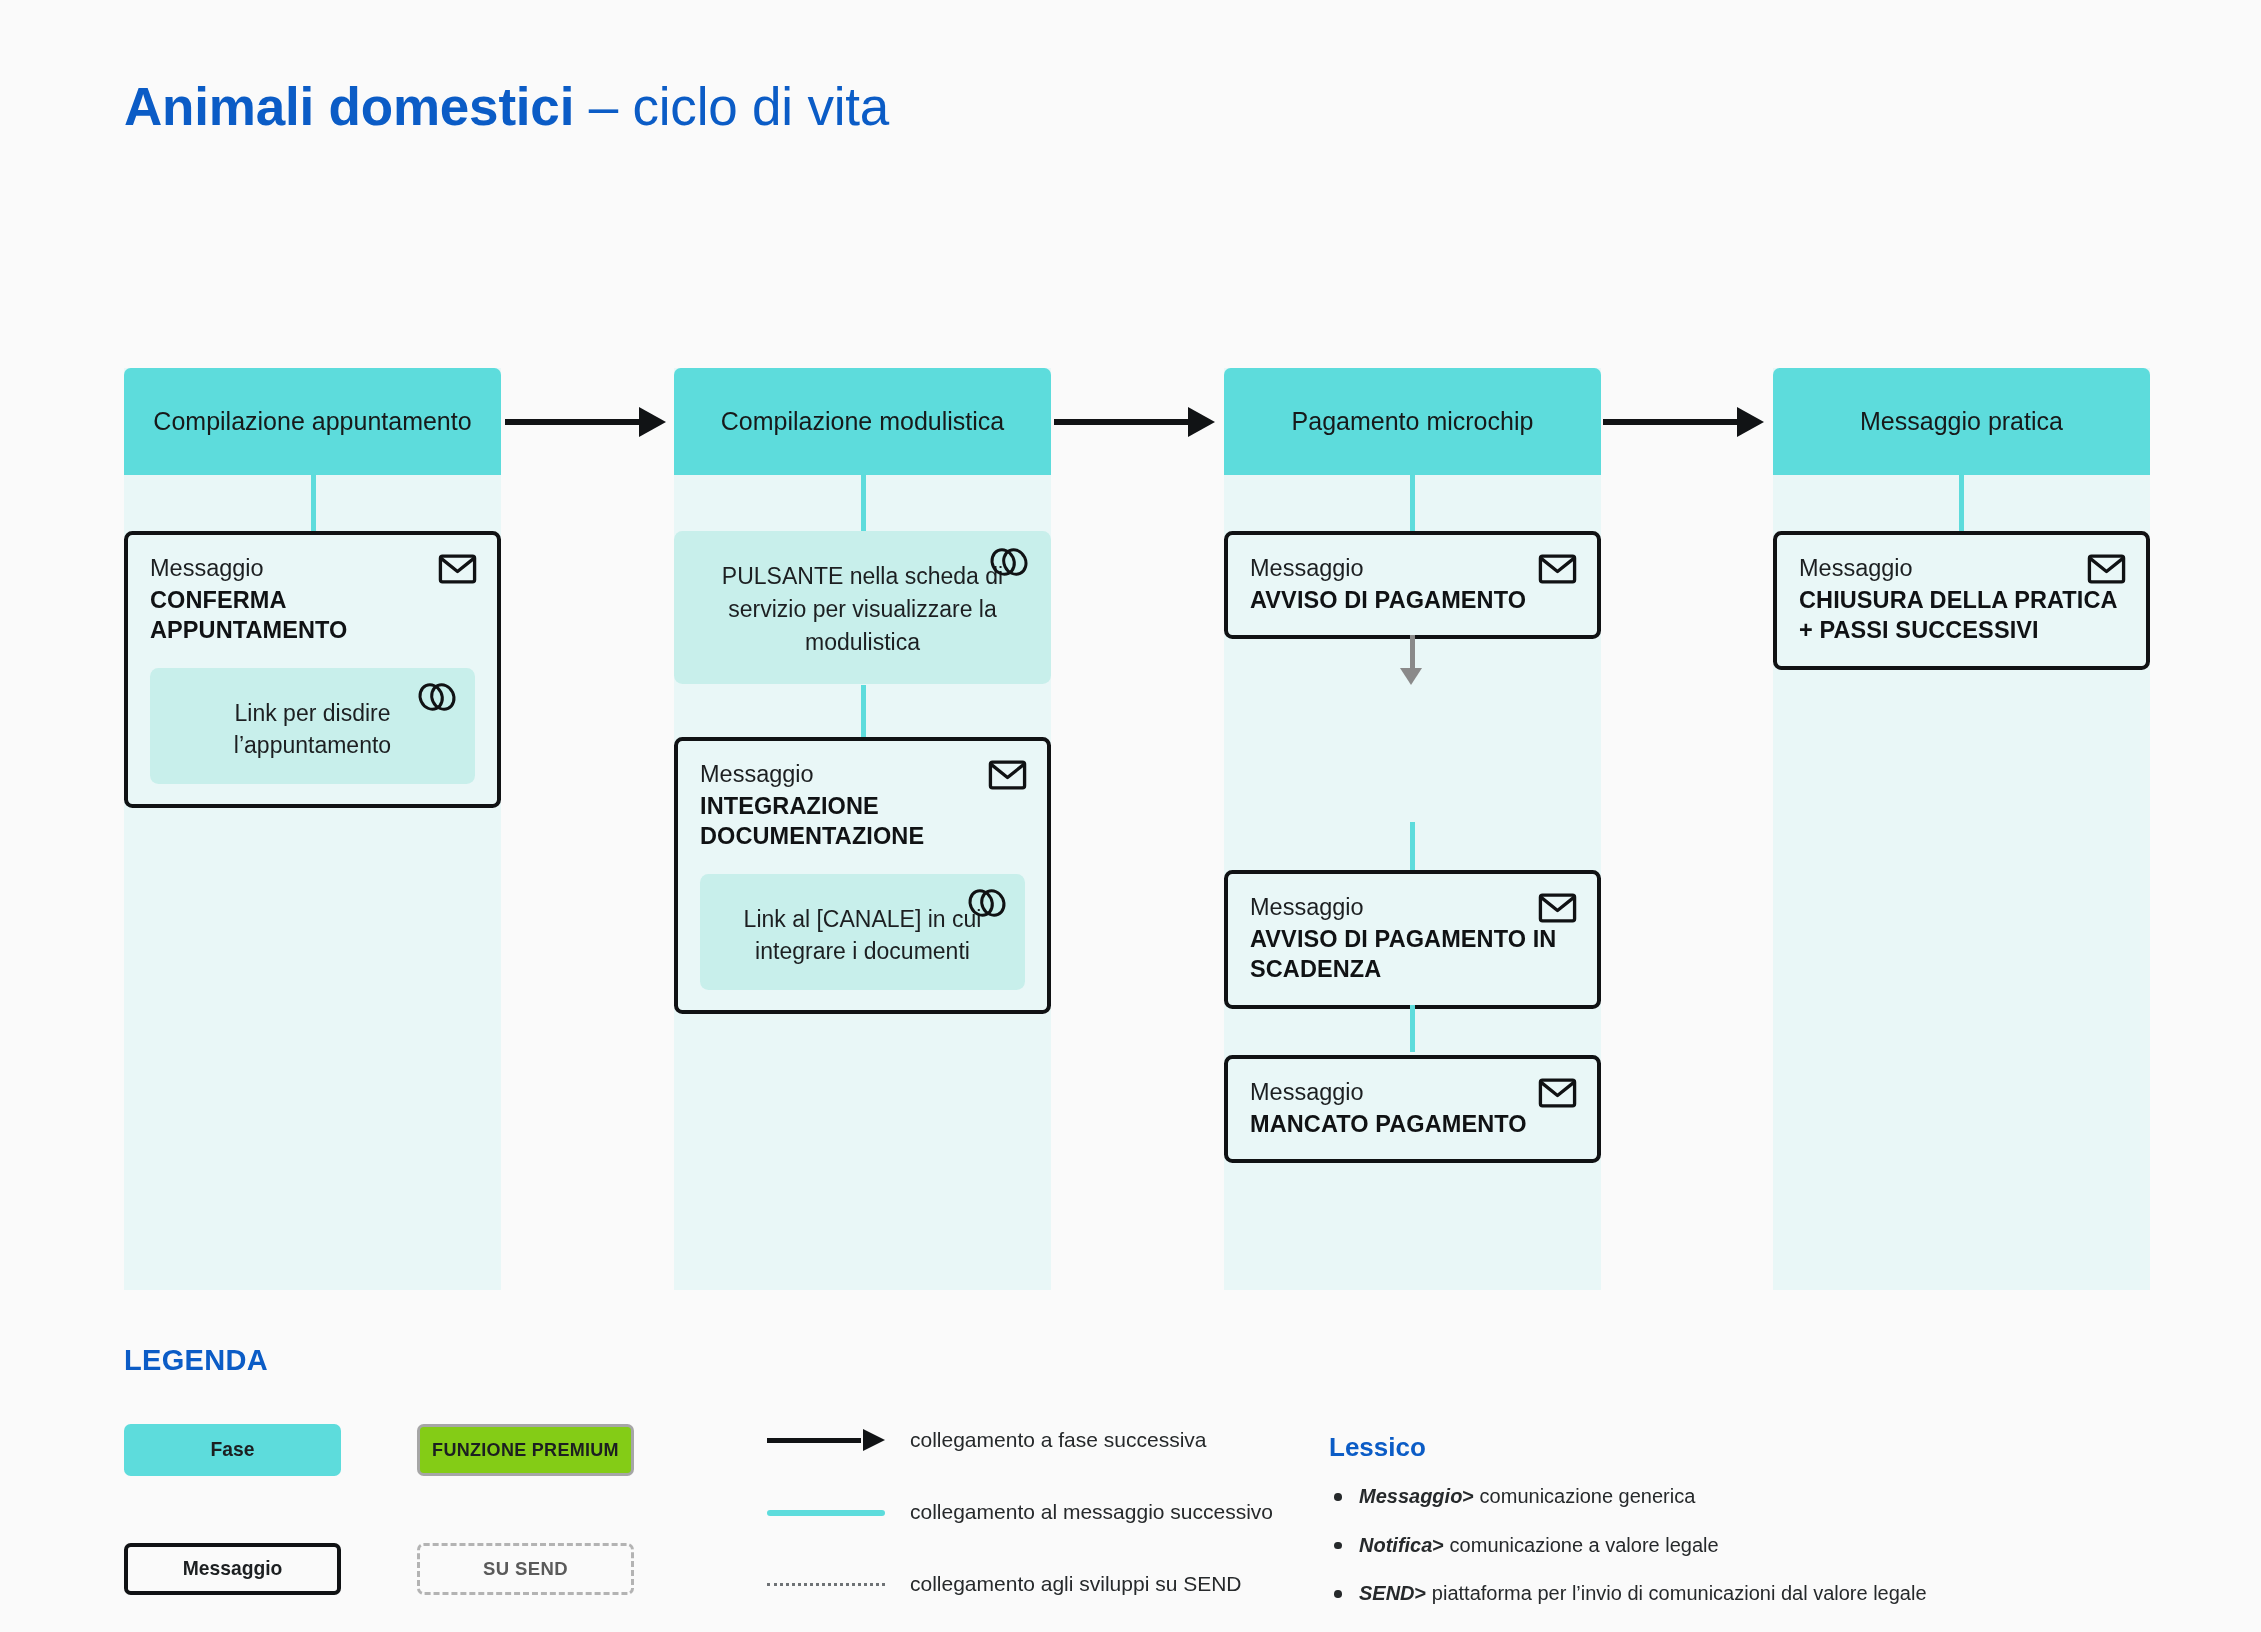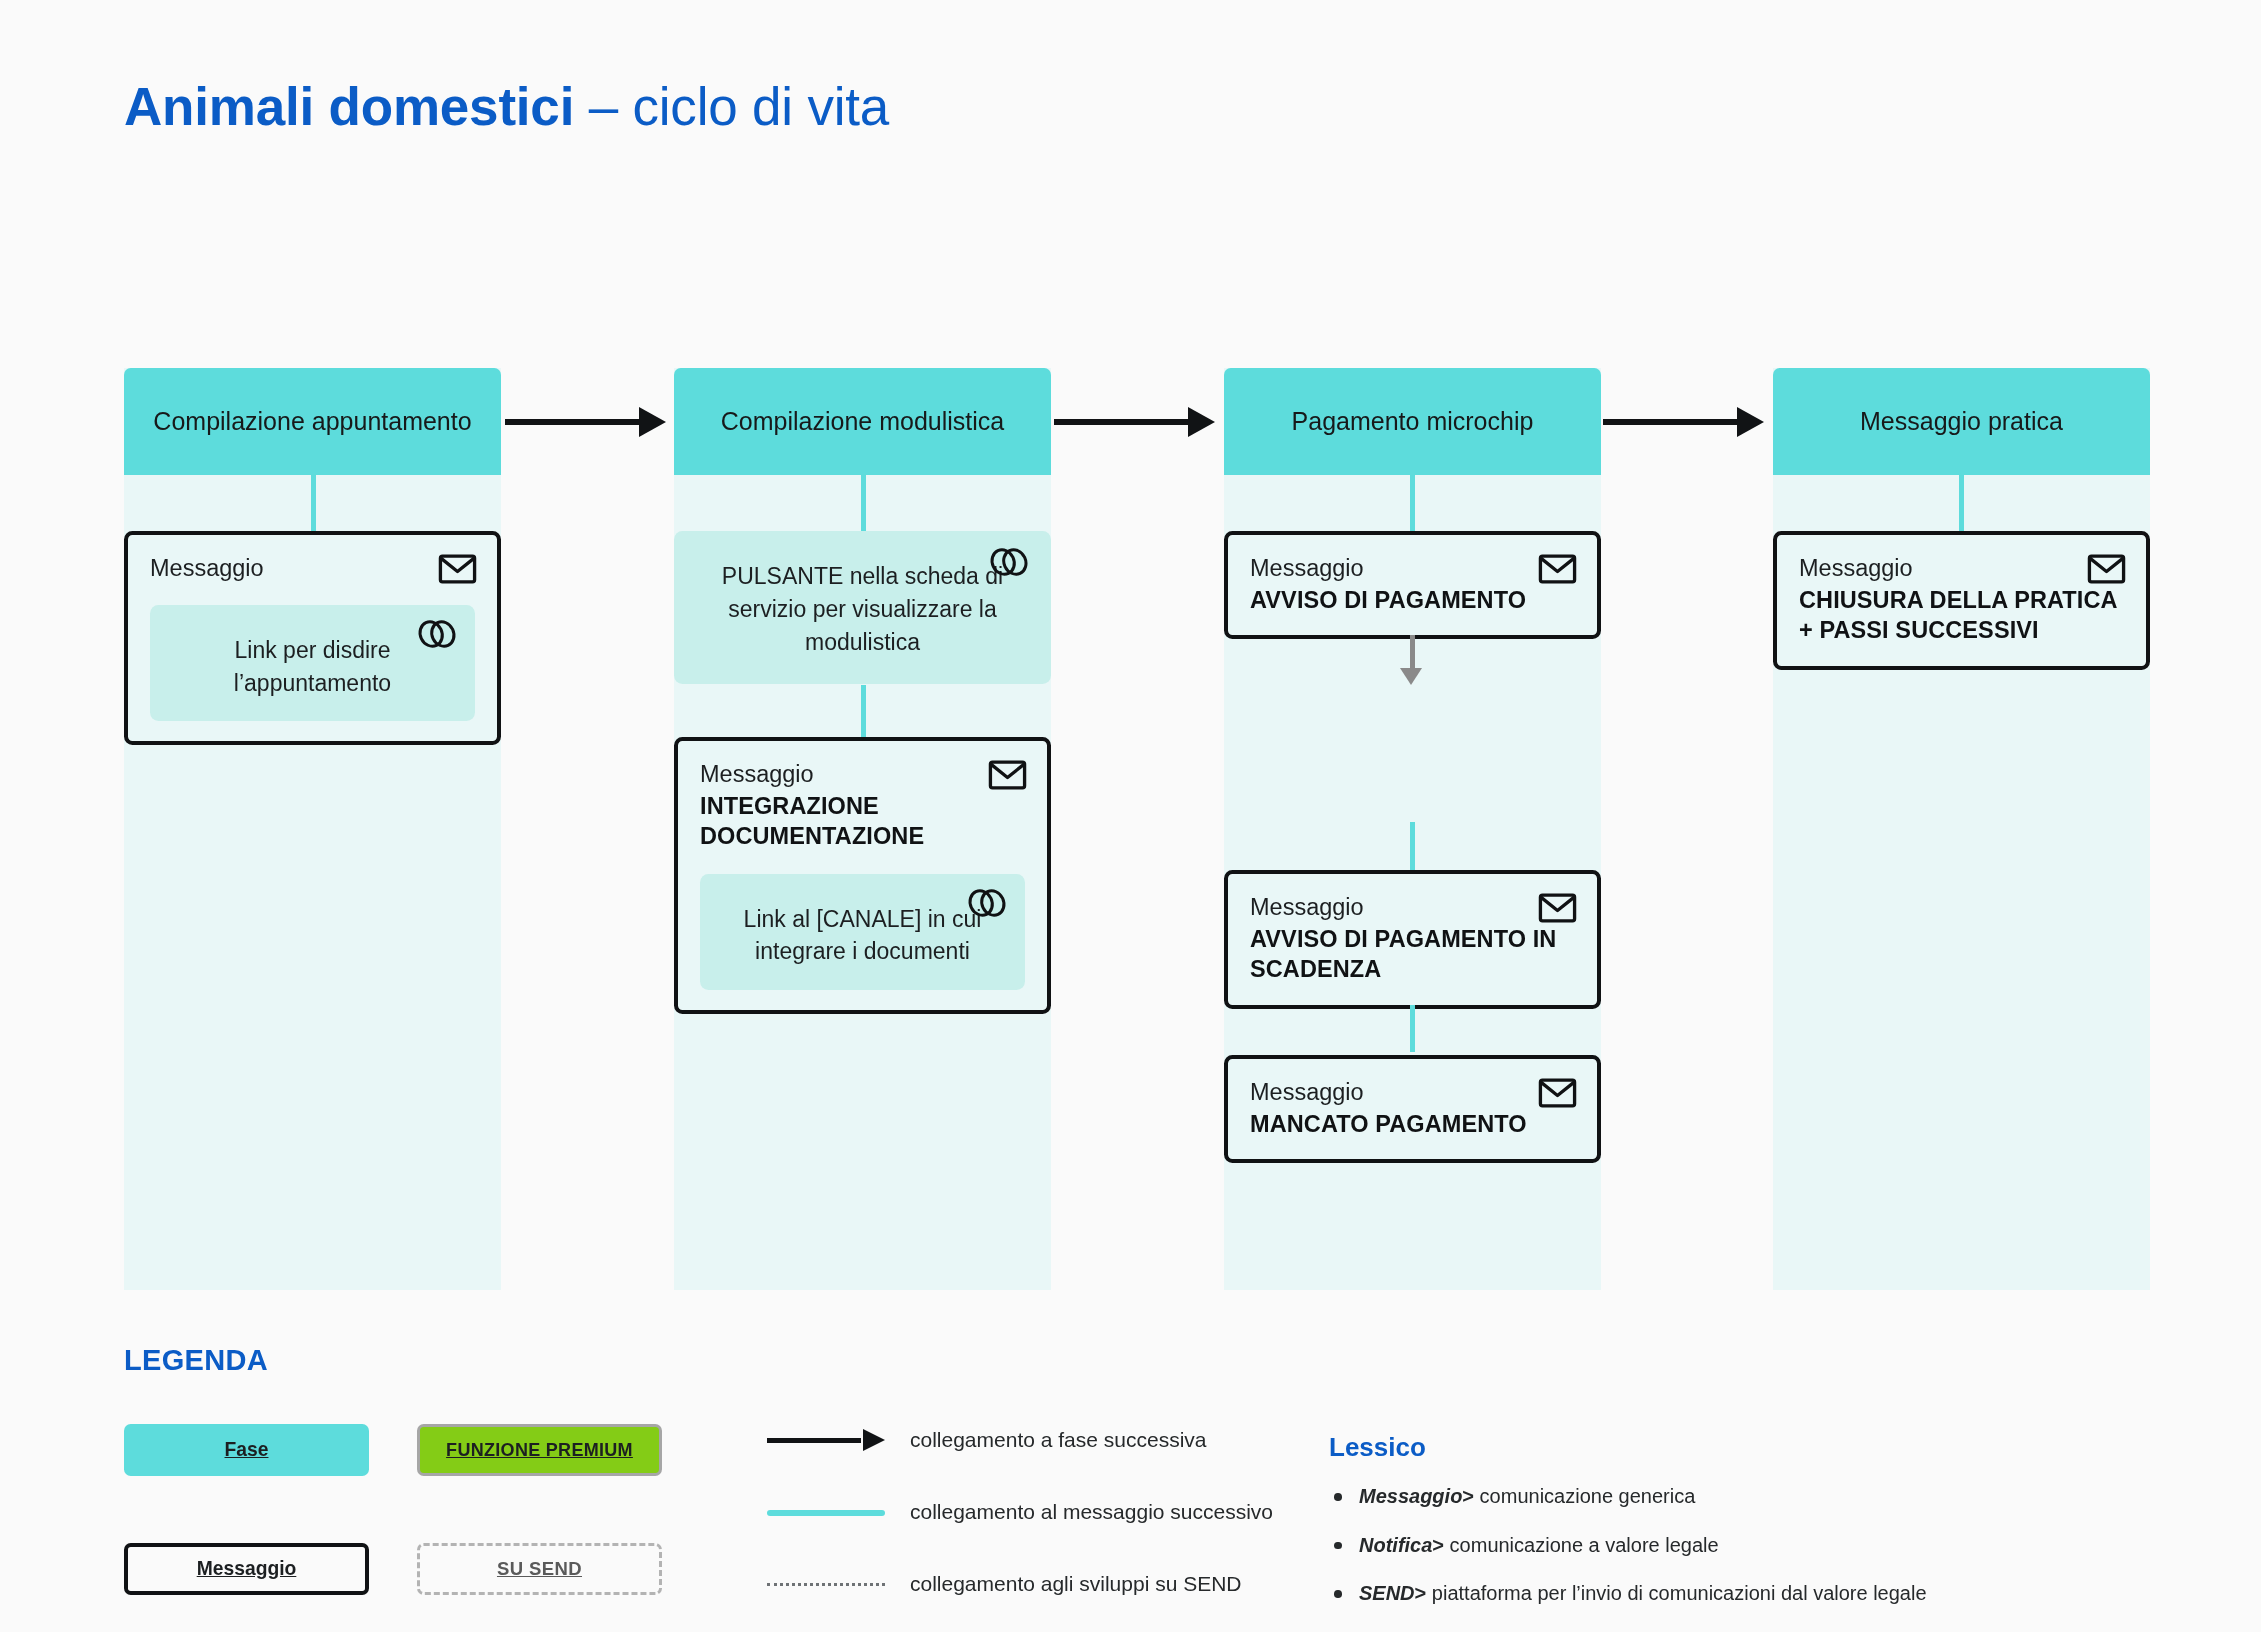--- a/index.html
+++ b/index.html
@@ -196,30 +196,29 @@
     position: absolute;
     left: 124px;
     top: 1344px;
     font-size: 29px;
     font-weight: 700;
     color: #0B5CC6;
     letter-spacing: 0.3px;
   }
   .lg-chip {
     position: absolute;
-    width: 245px;
+    width: 217px;
     height: 52px;
     display: flex;
     align-items: center;
     justify-content: center;
     font-size: 19.3px;
     font-weight: 700;
     color: #1C1F21;
     border-radius: 6.7px;
-    text-decoration: underline;
   }
   .lg-fase {
     left: 124px; top: 1424px;
     background: #5DDCDC;
   }
   .lg-messaggio {
     left: 124px; top: 1543px;
     background: #FAFAFA;
     border: 4.2px solid #101214;
   }
@@ -371,20 +370,21 @@
     </div>
 
     <div class="vconn" style="left:313px; top:475px; height:56px;"></div>
 
     <div class="msg-box" style="left:124px; top:531px;">
       <svg class="mail-icon" viewBox="0 0 46 36">
         <rect x="2.5" y="2.5" width="41" height="31" rx="2.5" fill="none" stroke="#101214" stroke-width="4"></rect>
         <polyline points="3,5 23,21 43,5" fill="none" stroke="#101214" stroke-width="4" stroke-linecap="round" stroke-linejoin="round"></polyline>
       </svg>
       <div class="msg-kind">Messaggio</div>
+      <div class="msg-title">CONFERMA APPUNTAMENTO</div>
       <div class="link-card">
         <svg class="links-icon" viewBox="0 0 48 38">
           <ellipse cx="17" cy="19" rx="13" ry="15" transform="rotate(-25 17 19)" fill="none" stroke="#101214" stroke-width="3.6"></ellipse>
           <ellipse cx="31" cy="19" rx="13" ry="15" transform="rotate(-25 31 19)" fill="none" stroke="#101214" stroke-width="3.6"></ellipse>
         </svg>
         <span>Link per disdire l’appuntamento</span>
       </div>
     </div>
 
     <div class="vconn" style="left:863px; top:475px; height:56px;"></div>

